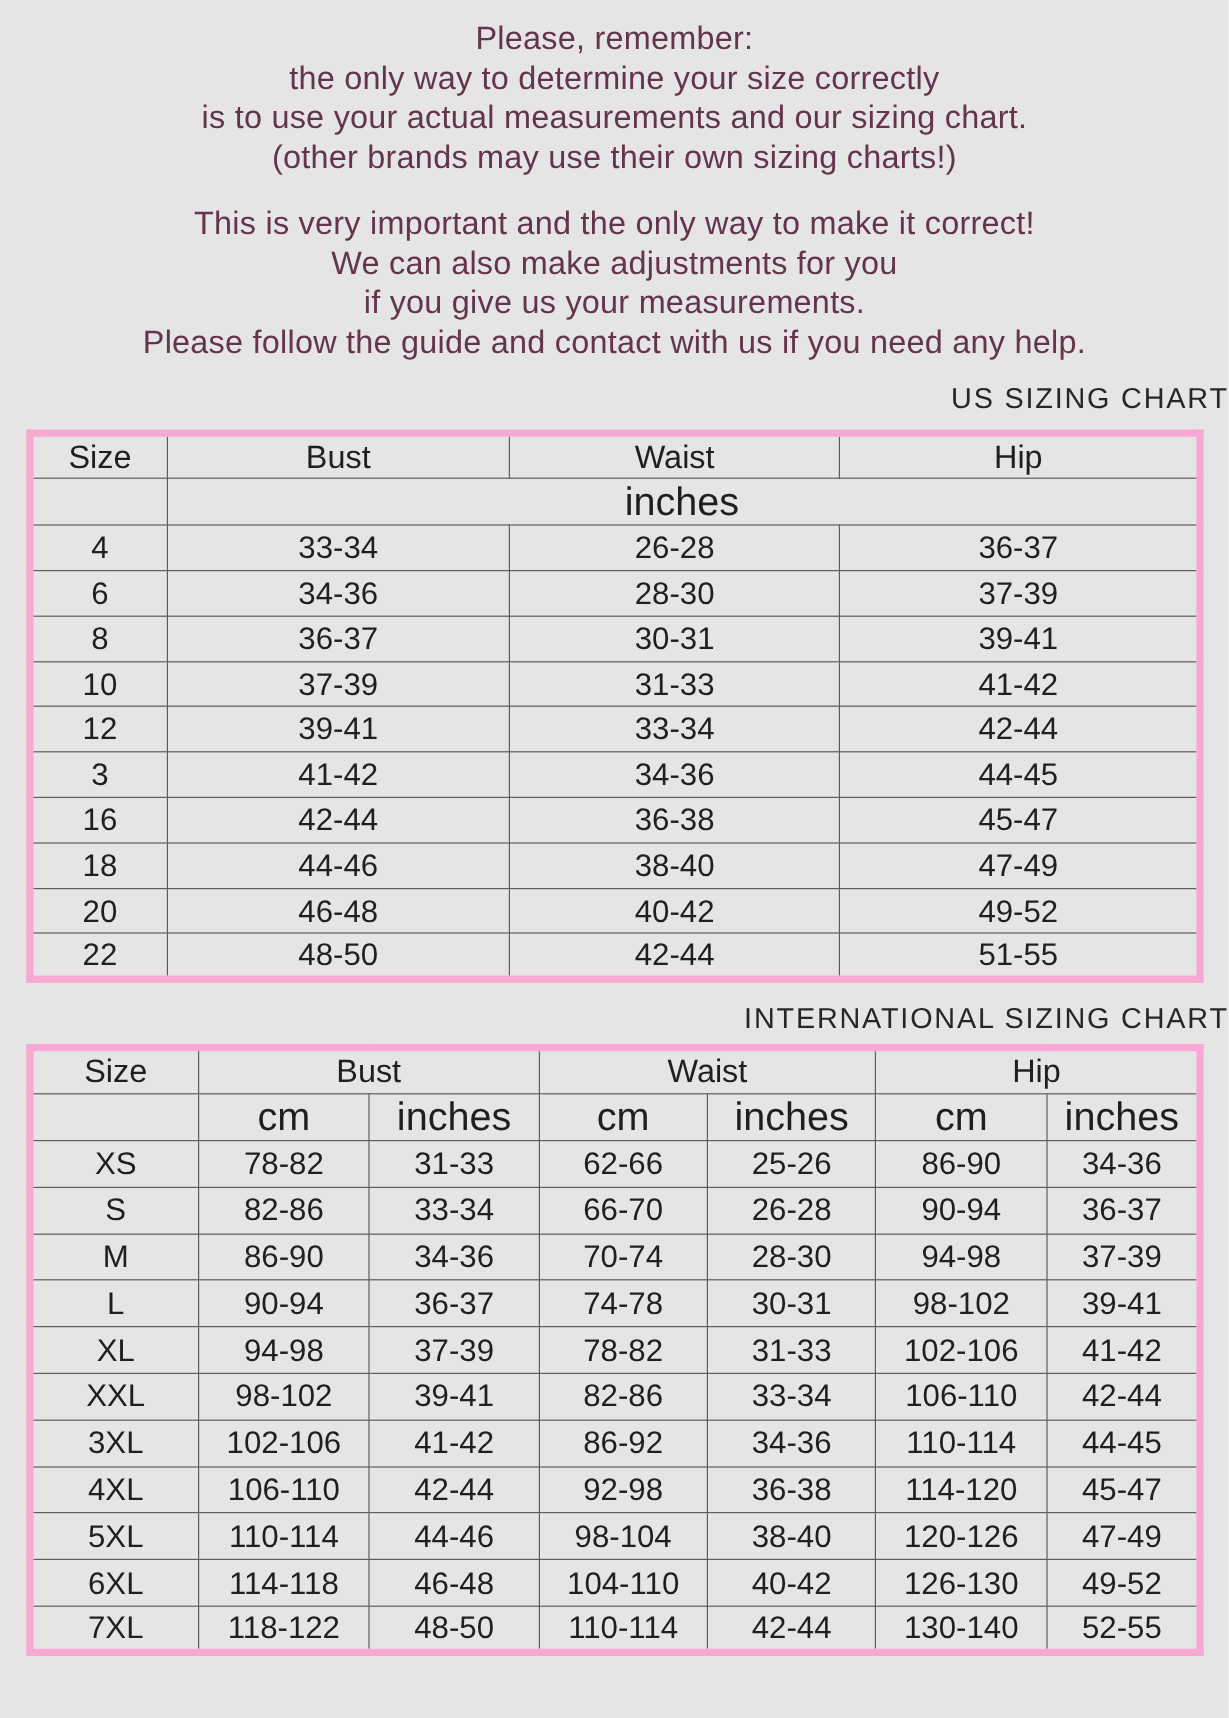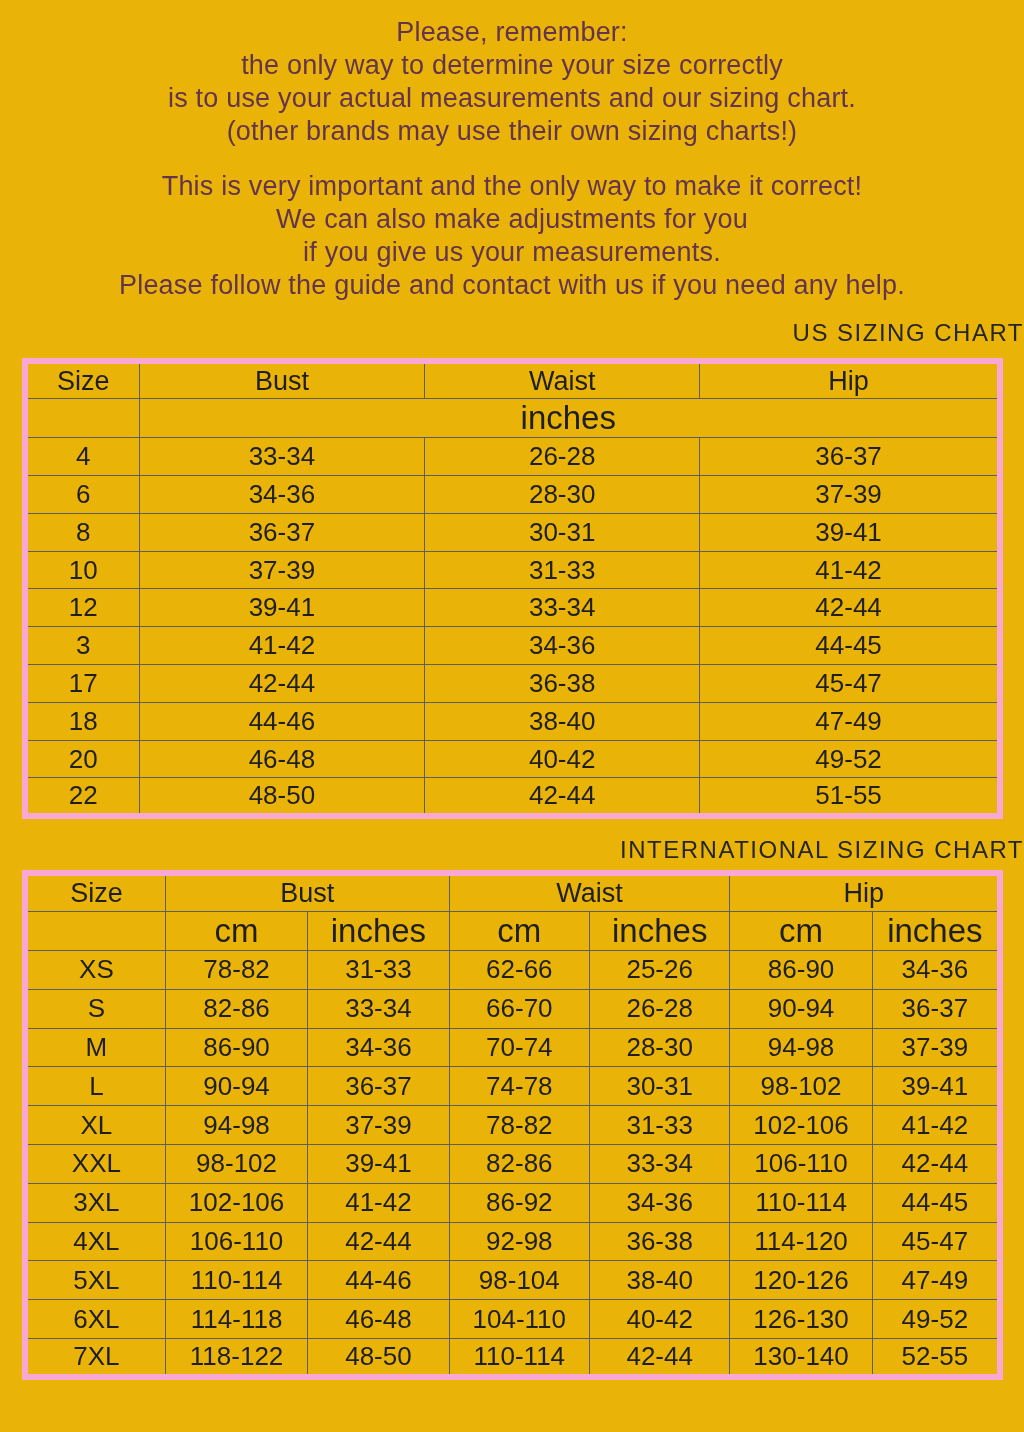--- a/index.html
+++ b/index.html
@@ -7,21 +7,21 @@
     padding: 0;
     background: #ffffff;
     width: 1024px;
     height: 1432px;
     font-family: "Liberation Sans", sans-serif;
   }
   .page {
     width: 1024px;
     height: 1432px;
     overflow: hidden;
-    background: #eab308;
+    background: #e5e5e5;
   }
   .intro {
     padding-top: 16px;
     text-align: center;
     color: #63344c;
     font-size: 27px;
     line-height: 33px;
     font-weight: 400;
     letter-spacing: 0.2px;
   }
@@ -136,21 +136,21 @@
           <td>33-34</td>
           <td>42-44</td>
         </tr>
         <tr>
           <td>3</td>
           <td>41-42</td>
           <td>34-36</td>
           <td>44-45</td>
         </tr>
         <tr>
-          <td>17</td>
+          <td>16</td>
           <td>42-44</td>
           <td>36-38</td>
           <td>45-47</td>
         </tr>
         <tr>
           <td>18</td>
           <td>44-46</td>
           <td>38-40</td>
           <td>47-49</td>
         </tr>

